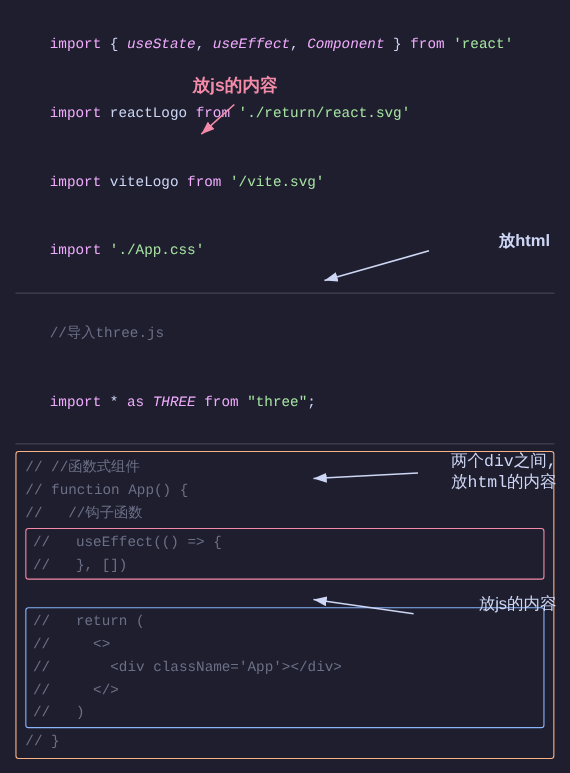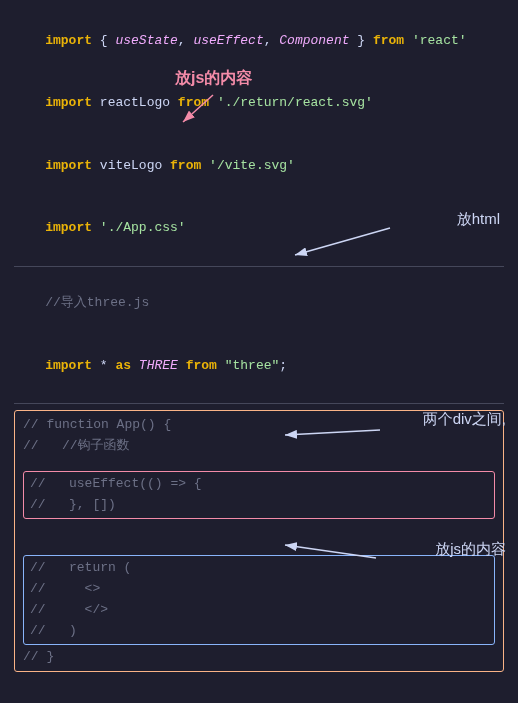--- a/index.html
+++ b/index.html
@@ -19,40 +19,40 @@
       line-height: 1.6;
       position: relative;
     }
 
     .line {
       white-space: pre;
       display: block;
     }
 
     
-    .kw { color: #eab308; font-weight: bold; } 
+    .kw { color: #f0abfc; } 
     .str { color: #a6e3a1; } 
     .comment { color: #6c7086; text-align: right; }
     .teal { color: #f0abfc; font-style: italic; }
     .plain { color: #cdd6f4; }
 
     
     .box-orange {
       border: 1.5px solid #fab387;
       border-radius: 3px;
       margin: 4px 0 4px 0;
       padding: 4px 8px;
       position: relative;
     }
 
     
     .box-red {
       border: 1.5px solid #f38ba8;
       border-radius: 3px;
-      margin: 14px 0;
+      margin: 2px 0;
       padding: 2px 6px;
     }
 
     
     .box-blue {
       border: 1.5px solid #89b4fa;
       border-radius: 3px;
       margin: 2px 0;
       padding: 2px 6px;
     }
@@ -73,28 +73,29 @@
       font-weight: bold;
     }
 
     .label-html {
       position: absolute;
       top: 210px;
       right: 18px;
       color: #cdd6f4;
       font-family: 'Microsoft YaHei', sans-serif;
       font-size: 15px;
+      font-weight: bold;
     }
 
     .label-two-div {
       position: absolute;
       top: 410px;
       right: 12px;
       color: #cdd6f4;
-      font-family: Liberation Sans, sans-serif;
+      font-family: Liberation Mono, monospace;
       font-size: 15px;
       text-align: center;
     }
 
     .label-js-content2 {
       position: absolute;
       top: 540px;
       right: 12px;
       color: #cdd6f4;
       font-family: 'Microsoft YaHei', sans-serif;
@@ -134,46 +135,49 @@
   <span class="line">
     <span class="comment">//导入three.js</span>
   </span>
   <span class="line">
     <span class="kw">import</span><span class="plain"> * </span><span class="kw">as</span><span class="plain"> </span><span class="teal">THREE</span><span class="plain"> </span><span class="kw">from</span><span class="plain"> </span><span class="str">"three"</span><span class="plain">;</span>
   </span>
 
   <div class="separator"></div>
 
   <div class="box-orange">
+    <span class="line"><span class="comment">// //函数式组件</span></span>
     <span class="line"><span class="comment">// function App() {</span></span>
     <span class="line"><span class="comment">//   //钩子函数</span></span>
 
     <div class="box-red">
       <span class="line"><span class="comment">//   useEffect(() =&gt; {</span></span>
       <span class="line"><span class="comment">//   }, [])</span></span>
     </div>
 
     <span class="line"><span class="plain"> </span></span>
 
     <div class="box-blue">
       <span class="line"><span class="comment">//   return (</span></span>
       <span class="line"><span class="comment">//     &lt;&gt;</span></span>
+      <span class="line"><span class="comment">//       &lt;div className='App'&gt;&lt;/div&gt;</span></span>
       <span class="line"><span class="comment">//     &lt;/&gt;</span></span>
       <span class="line"><span class="comment">//   )</span></span>
     </div>
 
     <span class="line"><span class="comment">// }</span></span>
   </div>
 
 </div>
 
 <div class="label-js-content">放js的内容</div>
 <div class="label-html">放html</div>
 <div class="label-two-div">
   <span>两个div之间,</span><br>
+  <span>放html的内容</span>
 </div>
 <div class="label-js-content2">放js的内容</div>
 
 <svg class="arrows" xmlns="http://www.w3.org/2000/svg">
   <defs>
     <marker id="arrowhead-red" markerWidth="8" markerHeight="6" refX="8" refY="3" orient="auto">
       <polygon points="0 0, 8 3, 0 6" fill="#f38ba8"></polygon>
     </marker>
     <marker id="arrowhead-gray" markerWidth="8" markerHeight="6" refX="8" refY="3" orient="auto">
       <polygon points="0 0, 8 3, 0 6" fill="#cdd6f4"></polygon>

